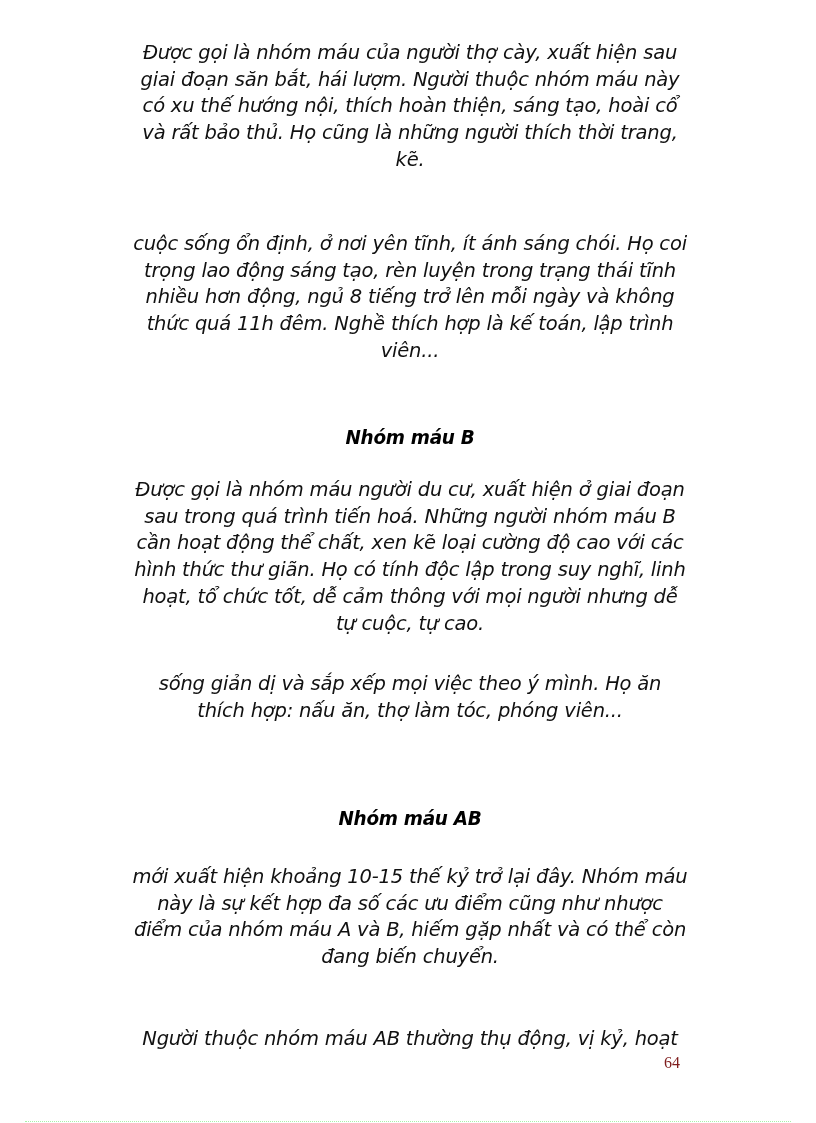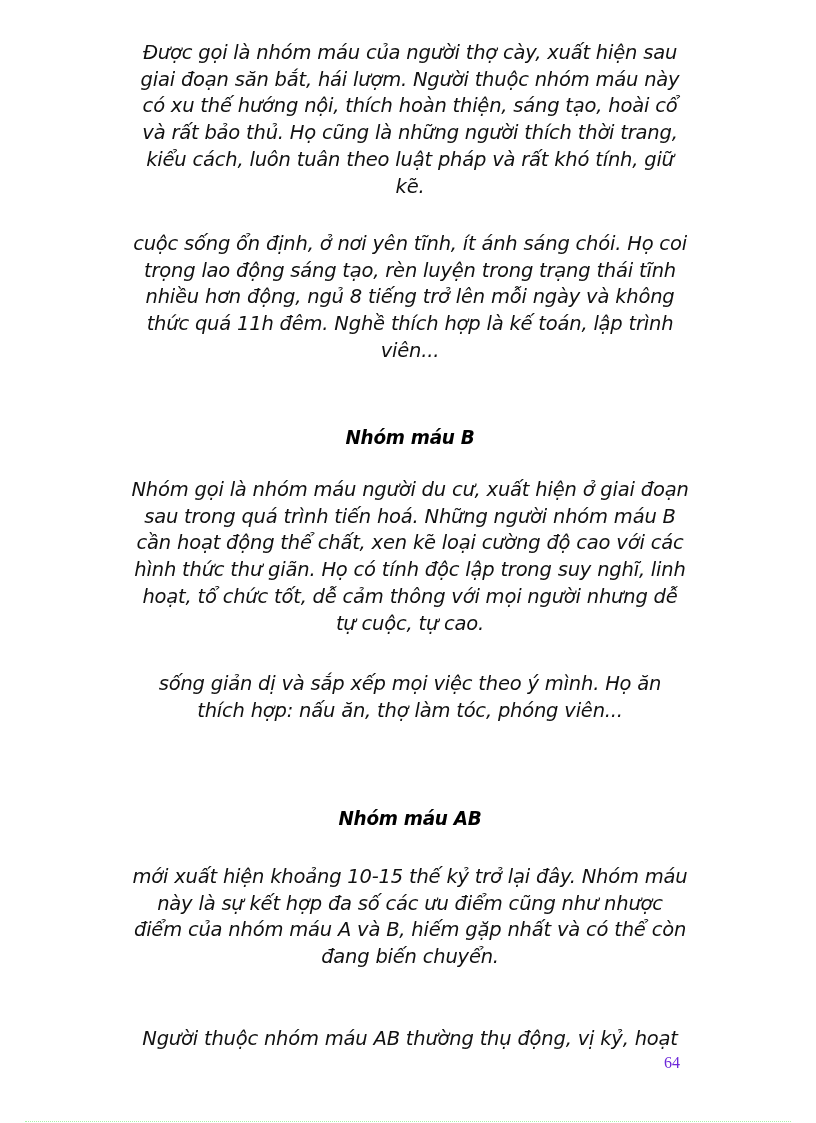--- a/index.html
+++ b/index.html
@@ -53,57 +53,56 @@
       transform: scaleX(0.92);
       transform-origin: center;
     }
     .page-number {
       position: absolute;
       left: 664px;
       top: 1054px;
       font-family: "Liberation Serif", serif;
       font-size: 16px;
       line-height: 18px;
-      color: #6d28d9;
+      color: #7f1d1d;
     }
     .page-border {
       position: absolute;
       left: 25px;
       width: 766px;
       top: 1121px;
       height: 0;
       border-top: 1px dotted #a8f0a8;
     }
   </style>
 </head>
 <body>
 
 <div class="page">
 
   <div class="block" style="top:40px;">
     <span class="line">Được gọi là nhóm máu của người thợ cày, xuất hiện sau</span>
     <span class="line">giai đoạn săn bắt, hái lượm. Người thuộc nhóm máu này</span>
     <span class="line">có xu thế hướng nội, thích hoàn thiện, sáng tạo, hoài cổ</span>
     <span class="line">và rất bảo thủ. Họ cũng là những người thích thời trang,</span>
-    <span class="line">kiểu cách, luôn tuân theo luật pháp và rất khó tính, giữ</span>
     <span class="line">kẽ.</span>
   </div>
 
   <div class="block" style="top:231px;">
     <span class="line">cuộc sống ổn định, ở nơi yên tĩnh, ít ánh sáng chói. Họ coi</span>
     <span class="line">trọng lao động sáng tạo, rèn luyện trong trạng thái tĩnh</span>
     <span class="line">nhiều hơn động, ngủ 8 tiếng trở lên mỗi ngày và không</span>
     <span class="line">thức quá 11h đêm. Nghề thích hợp là kế toán, lập trình</span>
     <span class="line">viên...</span>
   </div>
 
   <div class="heading" style="top:424px;">Nhóm máu B</div>
 
   <div class="block" style="top:477px;">
-    <span class="line">Nhóm gọi là nhóm máu người du cư, xuất hiện ở giai đoạn</span>
+    <span class="line">Được gọi là nhóm máu người du cư, xuất hiện ở giai đoạn</span>
     <span class="line">sau trong quá trình tiến hoá. Những người nhóm máu B</span>
     <span class="line">cần hoạt động thể chất, xen kẽ loại cường độ cao với các</span>
     <span class="line">hình thức thư giãn. Họ có tính độc lập trong suy nghĩ, linh</span>
     <span class="line">hoạt, tổ chức tốt, dễ cảm thông với mọi người nhưng dễ</span>
     <span class="line">tự cuộc, tự cao.</span>
   </div>
 
   <div class="block" style="top:671px;">
     <span class="line">sống giản dị và sắp xếp mọi việc theo ý mình. Họ ăn</span>
     <span class="line">thích hợp: nấu ăn, thợ làm tóc, phóng viên...</span>

